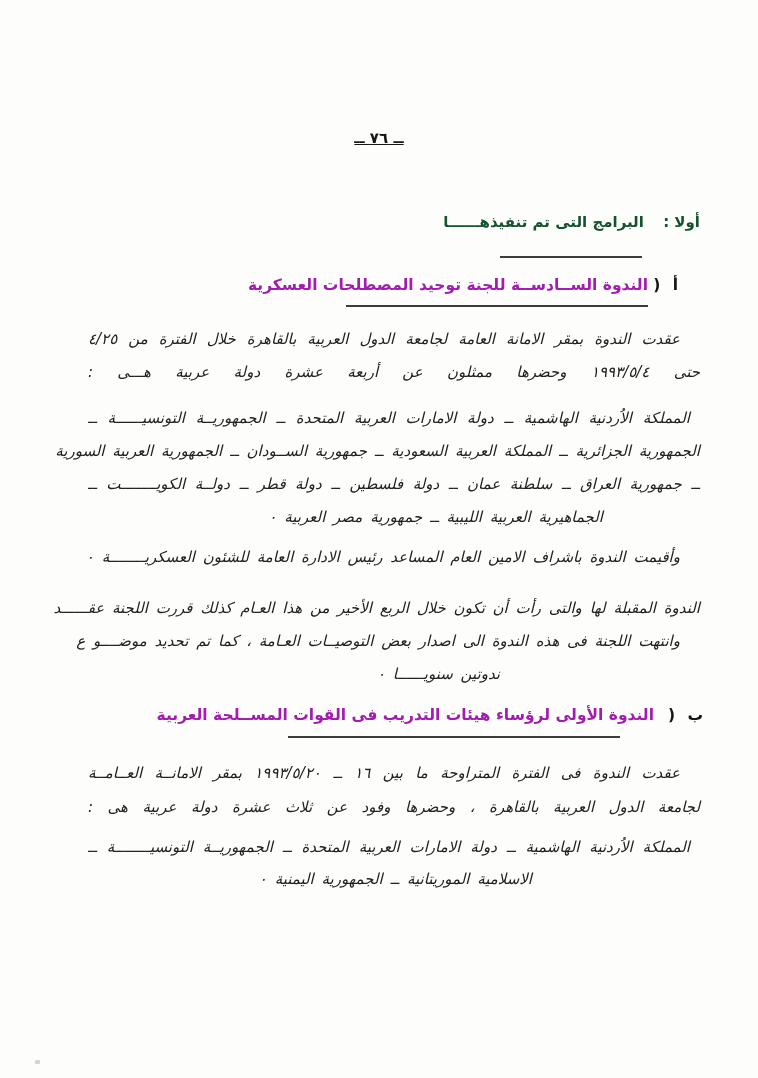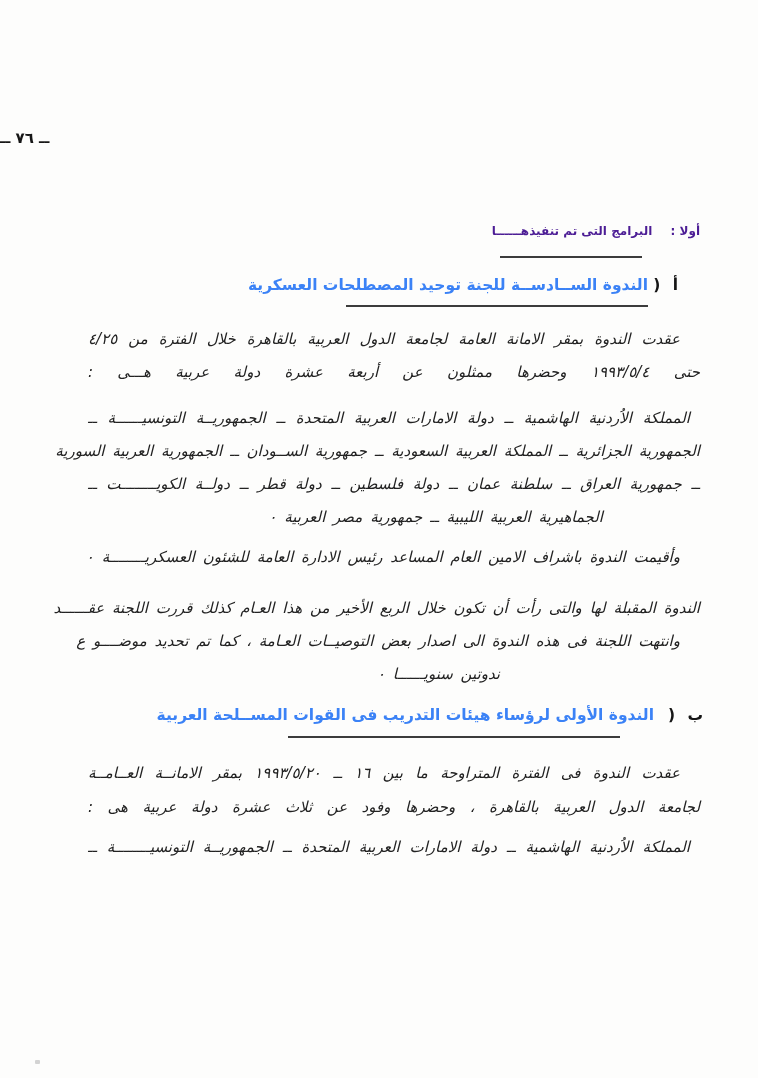--- a/index.html
+++ b/index.html
@@ -10,32 +10,33 @@
     background:#fdfdfc;
     overflow:hidden;
     direction:rtl;
     font-family:"DejaVu Sans", sans-serif;
     color:#1f1f1f;
     -webkit-font-smoothing:antialiased;
   }
   .abs{position:absolute;}
   .pageno{
     top:129px;left:0;right:0;
-    text-align:left;
+    text-align:center;
     font-size:15px;font-weight:700;color:#161616;
     letter-spacing:2px;
+    text-decoration:underline;
   }
   .doc-title{
-    top:224px;right:58px;
-    font-size:12px;font-weight:700;color:#4c1d95;
+    top:213px;right:58px;
+    font-size:15px;font-weight:700;color:#14532d;
     white-space:nowrap;
   }
   .doc-title .lbl{margin-left:14px;}
   .heading{
-    font-size:15.5px;font-weight:700;color:#3b82f6;
+    font-size:15.5px;font-weight:700;color:#a21caf;
     white-space:nowrap;
   }
   .h-a{top:276px;right:110px;}
   .h-b{top:706px;right:104px;}
   .marker{
     font-size:15.5px;font-weight:700;color:#151515;
     white-space:nowrap;
   }
   .m-a{top:276px;right:80px;}
   .m-b{top:706px;right:55px;}
@@ -132,17 +133,18 @@
   <div class="abs heading h-b">الندوة الأولى لرؤساء هيئات التدريب فى القوات المســلحة العربية</div>
   <div class="abs rule rule-b"></div>
 
   <div class="abs block lh34 b-open-b">
     <div class="line indent">عقدت الندوة فى الفترة المتراوحة ما بين ١٦ ــ ١٩٩٣/٥/٢٠ بمقر الامانــة العــامــة</div>
     <div class="line">لجامعة الدول العربية بالقاهرة ،  وحضرها وفود عن ثلاث عشرة دولة عربية هى :</div>
   </div>
 
   <div class="abs block lh32 b-countries-b">
     <div class="line indent-sm">المملكة الاُردنية الهاشمية ــ دولة الامارات العربية المتحدة ــ الجمهوريــة التونسيــــــــة ــ</div>
+    <div class="line short off165">الاسلامية الموريتانية ــ الجمهورية اليمنية ٠</div>
   </div>
 
   <div class="abs artifact-dot"></div>
 
 </div>
 
 </body></html>

